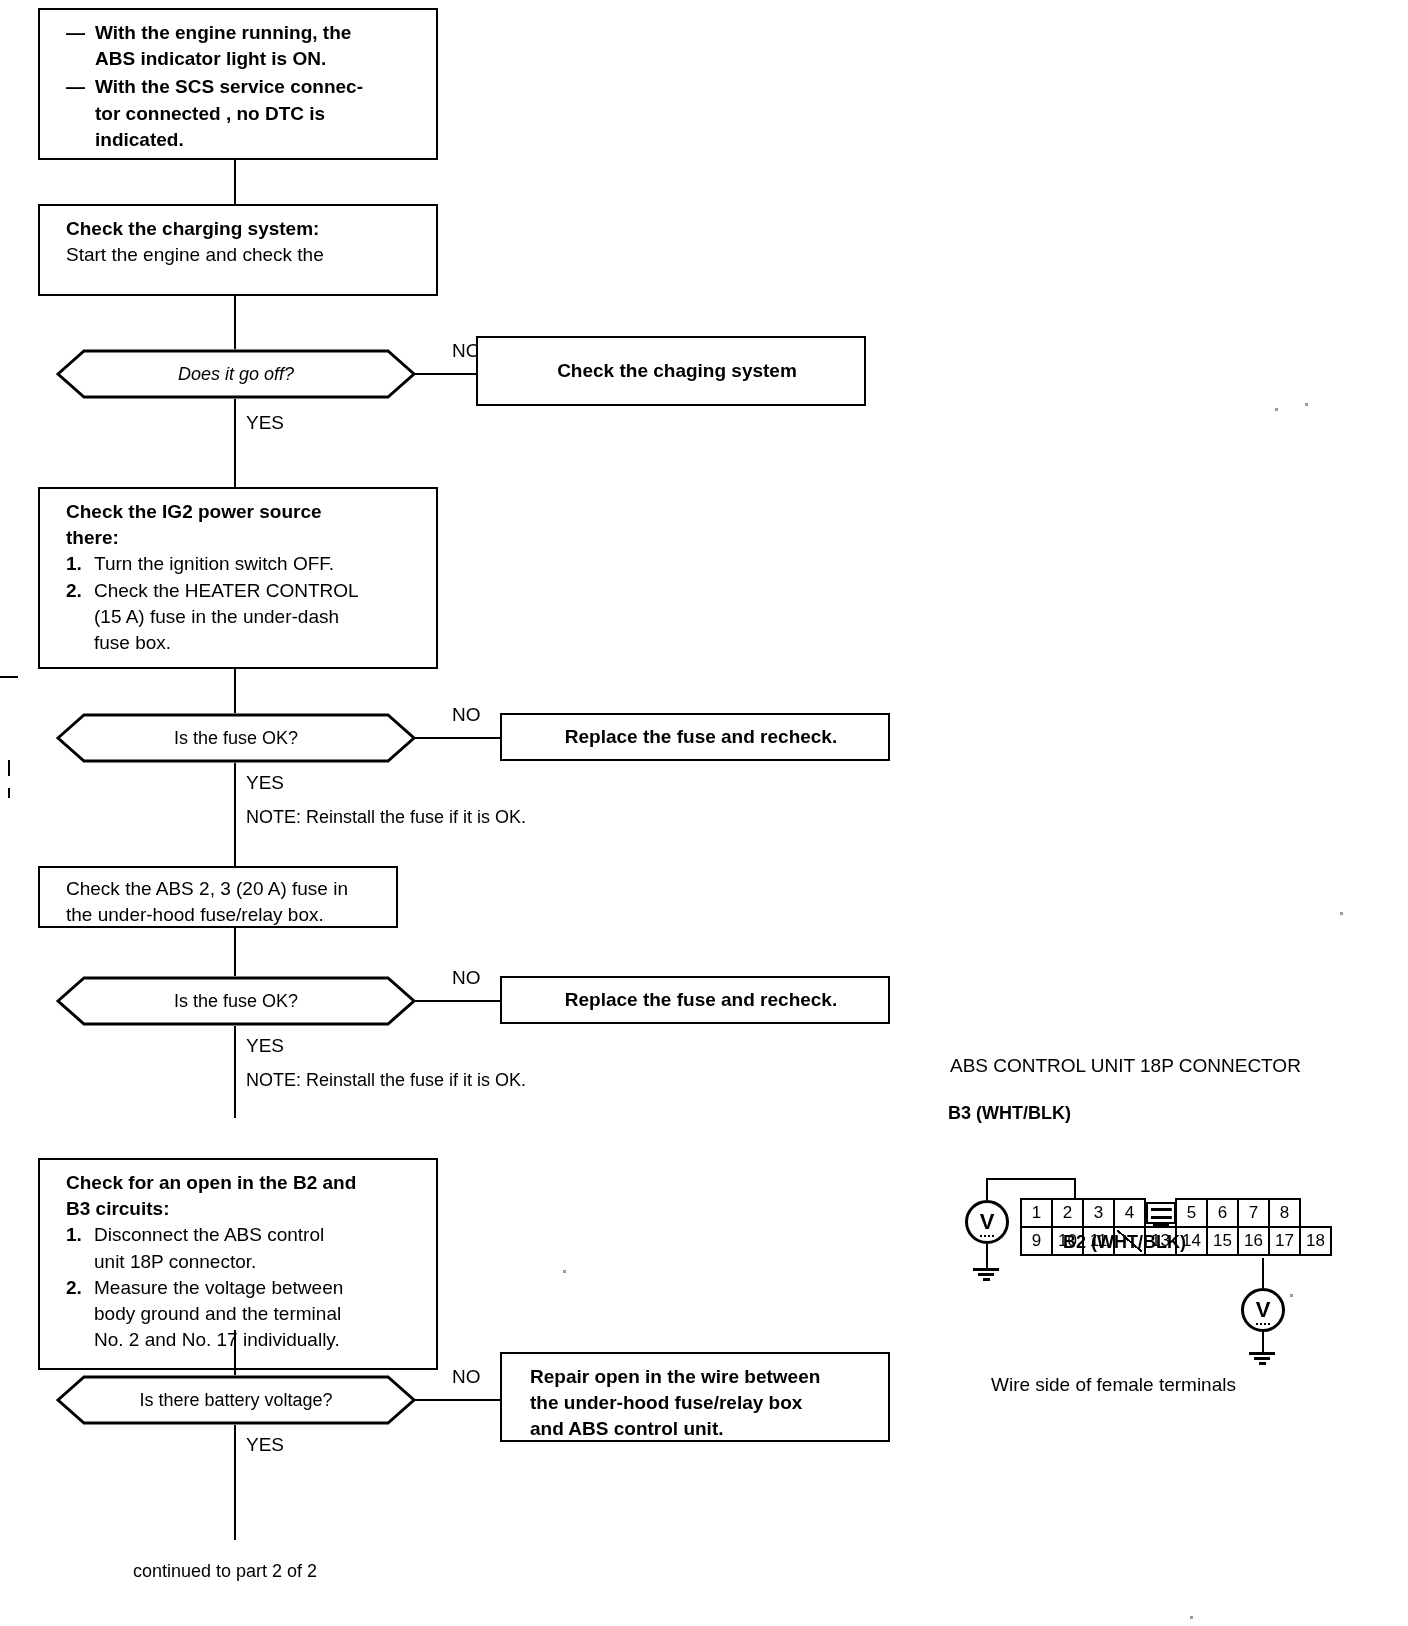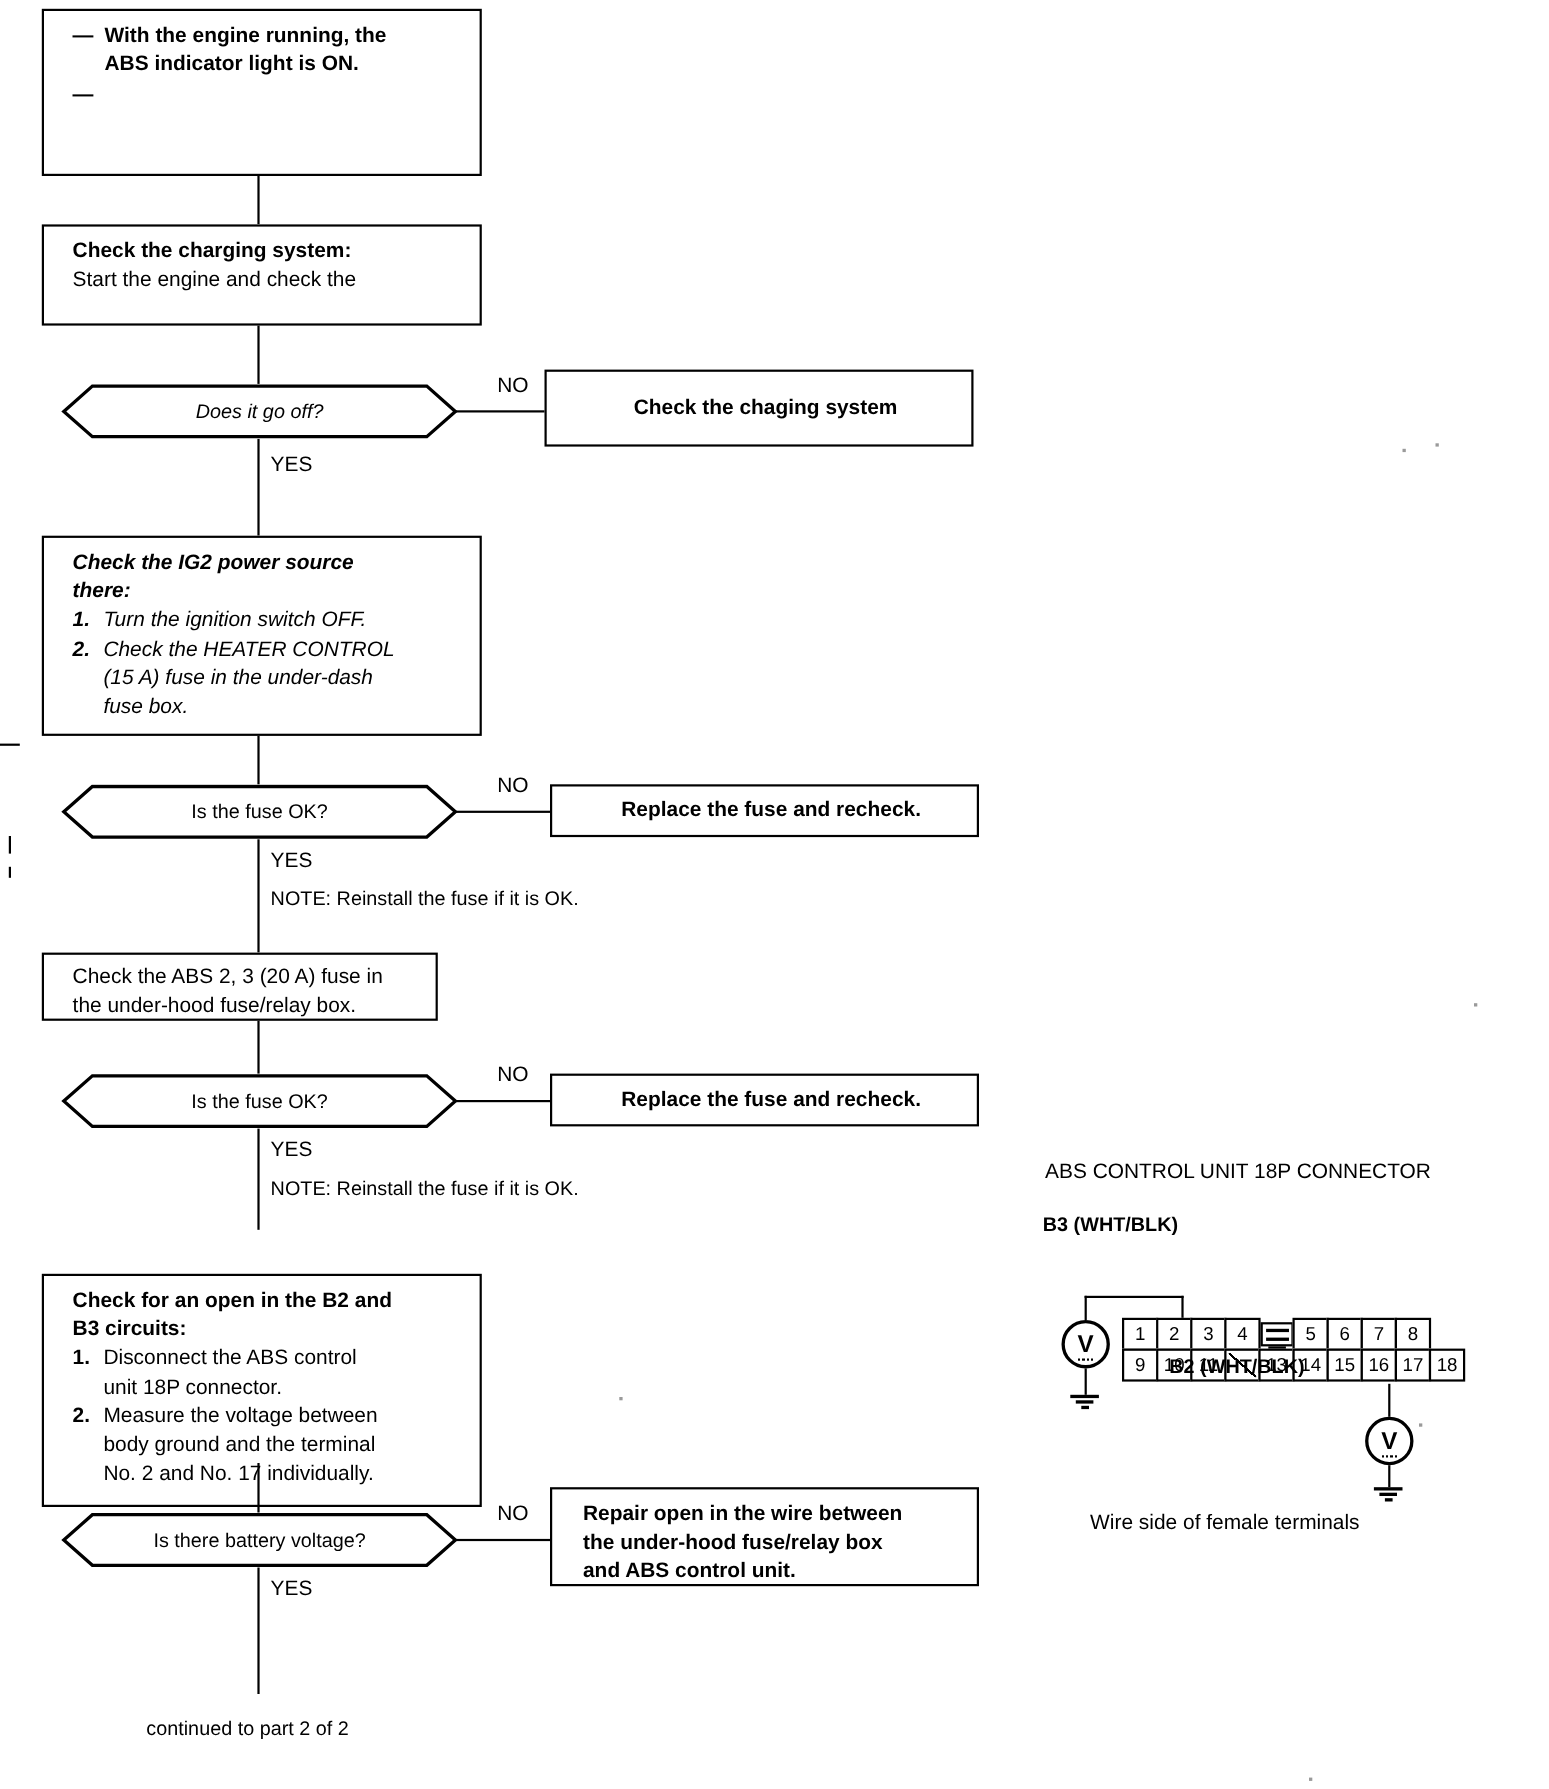--- a/index.html
+++ b/index.html
@@ -184,20 +184,25 @@
 <div class="box" style="left:38px; top:8px; width:400px; height:152px;">
   <div class="bold" style="display:flex; gap:10px;">
     <span>—</span>
     <span>
       <span>With the engine running, the</span><br>
       <span>ABS indicator light is ON.</span>
     </span>
   </div>
   <div class="bold" style="display:flex; gap:10px; margin-top:2px;">
     <span>—</span>
+    <span>
+      <span>With the SCS service connec-</span><br>
+      <span>tor connected , no DTC is</span><br>
+      <span>indicated.</span>
+    </span>
   </div>
 </div>
 
 <div class="vline" style="left:234px; top:160px; height:44px;"></div>
 
 <div class="box" style="left:38px; top:204px; width:400px; height:92px; padding-left:26px;">
   <div class="bold">Check the charging system:</div>
   <div class="reg">Start the engine and check the</div>
 </div>
 
@@ -206,27 +211,27 @@
 <div class="hex" style="left:36px; top:349px; width:400px; height:50px;font-style:italic;">
   <svg class="hexshape" viewBox="0 0 400 50" preserveAspectRatio="none">
     <polygon points="22,25 48,2 352,2 378,25 352,48 48,48" fill="#fff" stroke="#000" stroke-width="3"></polygon>
   </svg>
   <div class="hexlabel">Does it go off?</div>
 </div>
 <div class="hline" style="left:414px; top:373px; width:86px;"></div>
 <div class="txtlbl" style="left:452px; top:340px;">NO</div>
 <div class="txtlbl" style="left:246px; top:412px;">YES</div>
 
-<div class="box" style="left:495px; top:336px; width:390px; height:70px; display:flex; align-items:center;">
+<div class="box" style="left:476px; top:336px; width:390px; height:70px; display:flex; align-items:center;">
   <div class="bold" style="width:100%; text-align:center;">Check the chaging system</div>
 </div>
 
 <div class="vline" style="left:234px; top:399px; height:88px;"></div>
 
-<div class="box" style="left:38px; top:487px; width:400px; height:182px;font-style:italic;">
+<div class="box" style="left:38px; top:487px; width:400px; height:182px;">
   <div class="bold">Check the IG2 power source</div>
   <div class="bold">there:</div>
   <div class="numline">
     <span class="num">1.</span>
     <span class="txt reg">Turn the ignition switch OFF.</span>
   </div>
   <div class="numline">
     <span class="num">2.</span>
     <span class="txt reg">
       <span>Check the HEATER CONTROL</span><br>

